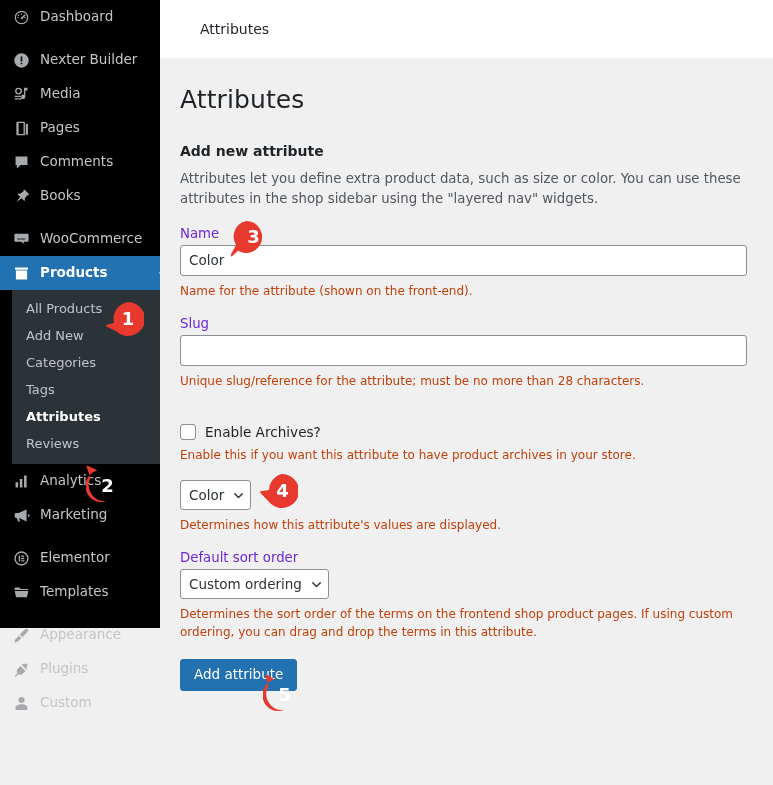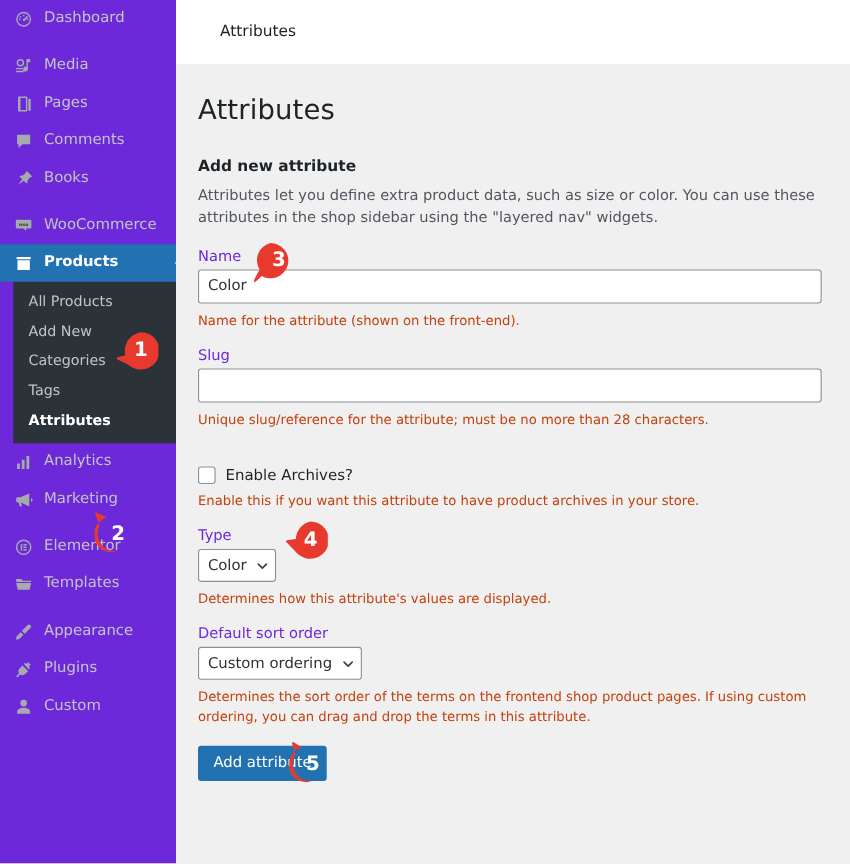--- a/index.html
+++ b/index.html
@@ -6,22 +6,22 @@
   html, body {
     width: 773px; height: 785px;
     font-family: "DejaVu Sans", "Liberation Sans", sans-serif;
     background: #f0f0f1;
     overflow: hidden;
   }
   #app { position: relative; width: 773px; height: 785px; display: flex; }
 
   
   .sidebar {
-    width: 160px; height: 785px;
-    background: #6d28d9;
+    width: 160px; height: 628px;
+    background: #000000;
     flex: 0 0 160px;
     position: relative;
     z-index: 5;
   }
   .menu-item {
     display: flex; align-items: center;
     height: 34px;
     padding-left: 10px;
     color: #c3c4c7;
     font-size: 13.5px;
@@ -177,20 +177,28 @@
             <svg viewBox="0 0 20 20" width="17" height="17" fill="currentColor">
               <path d="M10 2a8 8 0 1 0 0 16 8 8 0 0 0 0-16zm0 1.5A6.5 6.5 0 1 1 10 16.5 6.5 6.5 0 0 1 10 3.5zm3.6 2.7-3 3.2a1.3 1.3 0 1 0 1.1 1.1l3.2-3zM9.3 5.2h1.4v1.6H9.3zM5 9.3h1.6v1.4H5zm8.4 0H15v1.4h-1.6zM6.4 6.3l1.1 1.1-1 1-1.1-1.1z"></path>
             </svg>
           </span>
           <span class="mi-label">Dashboard</span>
         </div>
         <div class="menu-sep"></div>
         <div class="menu-item">
           <span class="mi-icon">
             <svg viewBox="0 0 20 20" width="17" height="17" fill="currentColor">
+              <path d="M10 1.5A8.5 8.5 0 1 0 10 18.5 8.5 8.5 0 0 0 10 1.5zm-.9 3.8h1.8v6h-1.8zm0 7.4h1.8v1.8H9.1z"></path>
+            </svg>
+          </span>
+          <span class="mi-label">Nexter Builder</span>
+        </div>
+        <div class="menu-item">
+          <span class="mi-icon">
+            <svg viewBox="0 0 20 20" width="17" height="17" fill="currentColor">
               <path d="M6.5 2a4 4 0 1 0 0 8 4 4 0 0 0 0-8zm0 1.6a2.4 2.4 0 1 1 0 4.8 2.4 2.4 0 0 1 0-4.8zM13 2v8.4a2.6 2.6 0 1 0 1.5 2.3V5.4H17V2zM2 11.5h8V13H2zm0 3h8V16H2z"></path>
             </svg>
           </span>
           <span class="mi-label">Media</span>
         </div>
         <div class="menu-item">
           <span class="mi-icon">
             <svg viewBox="0 0 20 20" width="17" height="17" fill="currentColor">
               <path d="M5 2h8a1 1 0 0 1 1 1v14a1 1 0 0 1-1 1H5a1 1 0 0 1-1-1V3a1 1 0 0 1 1-1zm1.6 1.6v12.8H12.4V3.6zM15 4.4h1.6a1 1 0 0 1 1 1v11a1 1 0 0 1-1 1H15z"></path>
             </svg>
@@ -231,20 +239,21 @@
           </span>
           <span class="mi-label">Products</span>
           <span class="cur-arrow"></span>
         </div>
         <div class="submenu">
           <a class="submenu-item">All Products</a>
           <a class="submenu-item">Add New</a>
           <a class="submenu-item">Categories</a>
           <a class="submenu-item">Tags</a>
           <a class="submenu-item active">Attributes</a>
+          <a class="submenu-item">Reviews</a>
         </div>
         <div class="menu-item">
           <span class="mi-icon">
             <svg viewBox="0 0 20 20" width="17" height="17" fill="currentColor">
               <path d="M3 11h3v6H3zm5-4h3v10H8zm5-4h3v14h-3z"></path>
             </svg>
           </span>
           <span class="mi-label">Analytics</span>
         </div>
         <div class="menu-item">
@@ -330,21 +339,20 @@
 
       
       <div class="checkbox-row">
         <span class="cbx"></span>
         <span class="cbx-label">Enable Archives?</span>
       </div>
       <div class="help">Enable this if you want this attribute to have product archives in your store.</div>
 
       
       <div class="field-block">
-        <label class="field-label">Type</label>
         <span class="sel">
           <span>Color</span>
           <span class="chev">
             <svg viewBox="0 0 12 12" width="11" height="11">
                 <path d="M2 4.2 L6 8.2 L10 4.2" fill="none" stroke="currentColor" stroke-width="1.7" stroke-linecap="round" stroke-linejoin="round"></path>
               </svg>
           </span>
         </span>
         <div class="help">Determines how this attribute's values are displayed.</div>
       </div>

